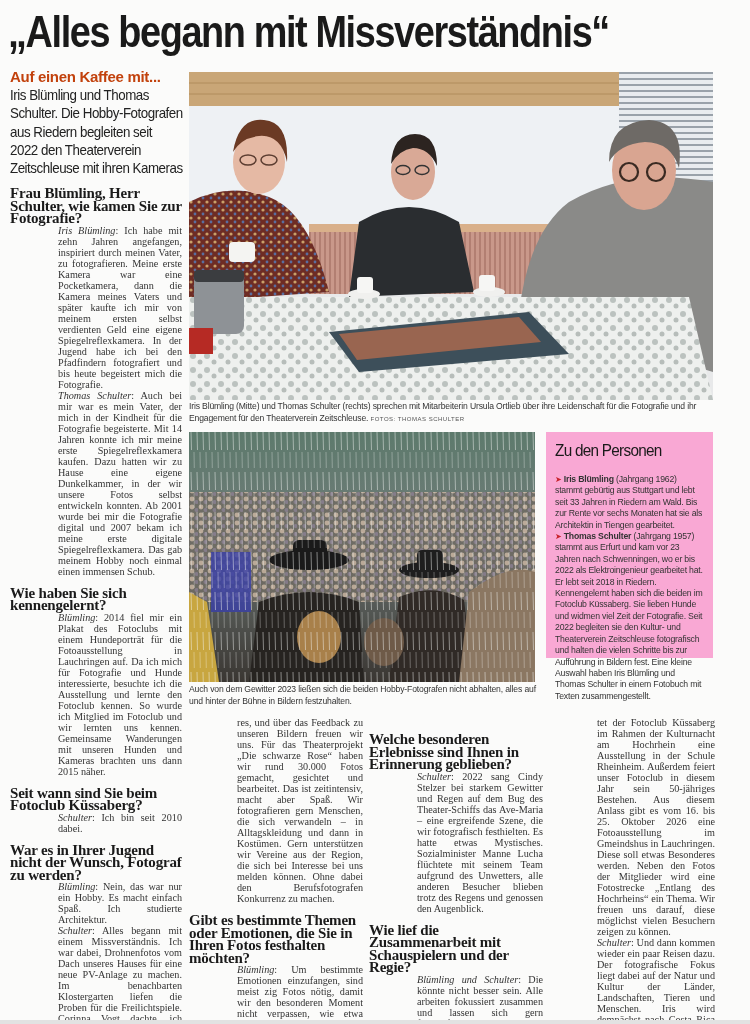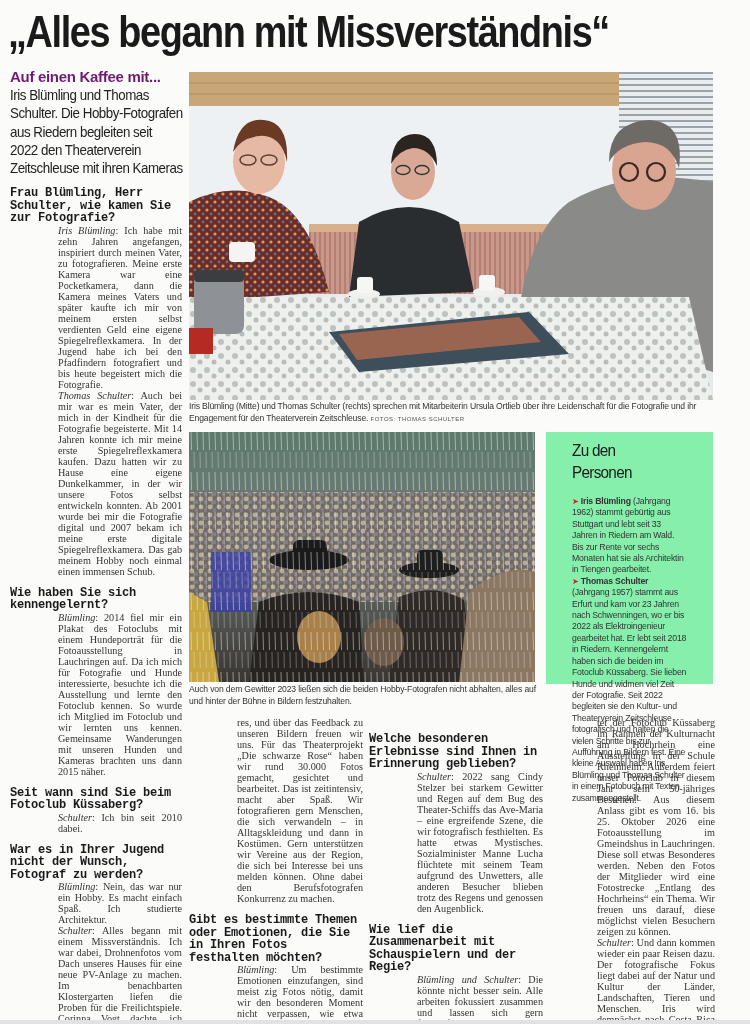--- a/index.html
+++ b/index.html
@@ -10,29 +10,29 @@
     position: absolute; left: 8px; top: 4px; width: 740px; height: 56px;
     font-family: "Liberation Sans", sans-serif; font-weight: bold;
     font-size: 44px; letter-spacing: -1.6px; line-height: 56px; color: #1a1a1a;
     transform: scaleX(0.86); transform-origin: left center; white-space: nowrap;
   }
 
   
   .col-left { position: absolute; left: 10px; top: 68px; width: 172px; }
   .kicker {
     font-family: "Liberation Sans", sans-serif; font-weight: bold; font-size: 15px;
-    line-height: 18px; color: #701a75; letter-spacing: -0.3px;
+    line-height: 18px; color: #c2410c; letter-spacing: -0.3px;
   }
   .intro {
     font-family: "Liberation Sans", sans-serif; font-size: 14.2px; line-height: 18.3px;
     color: #222; letter-spacing: -0.5px; transform: scaleX(0.94); transform-origin: left top; width: 184px;
   }
 
   .q {
-    font-family: Liberation Mono, monospace; font-weight: bold; font-size: 12px;
+    font-family: Liberation Serif, serif; font-weight: bold; font-size: 15px;
     line-height: 12.5px; color: #1a1a1a; letter-spacing: -0.2px; margin-top: 10px;
   }
   .a {
     font-family: "Liberation Serif", serif; font-size: 10.2px; line-height: 11px;
     color: #333; text-align: justify; hyphens: manual; margin-left: 48px;
   }
   .a i { font-style: italic; }
 
   .photo1 {
     position: absolute; left: 189px; top: 72px; width: 524px; height: 328px; overflow: hidden;
@@ -43,22 +43,22 @@
     letter-spacing: -0.15px;
   }
   .credit { font-size: 6px; letter-spacing: 0.5px; color: #555; }
 
   .photo2 {
     position: absolute; left: 189px; top: 432px; width: 346px; height: 250px; overflow: hidden;
     background: #3c4a44;
   }
 
   .infobox {
-    position: absolute; left: 546px; top: 432px; width: 167px; height: 252px;
-    background: #86efac; padding: 8px 26px;
+    position: absolute; left: 546px; top: 432px; width: 167px; height: 226px;
+    background: #f9a8d4; padding: 8px 9px;
   }
   .infobox h2 {
     font-family: "Liberation Sans", sans-serif; font-weight: normal; font-size: 17px;
     line-height: 22px; color: #1a1a1a; letter-spacing: -0.8px; transform: scaleX(0.9);
     transform-origin: left center; margin-bottom: 12px;
   }
   .infobox p {
     font-family: "Liberation Sans", sans-serif; font-size: 8.7px; line-height: 11.4px; color: #333;
     letter-spacing: -0.2px;
   }

